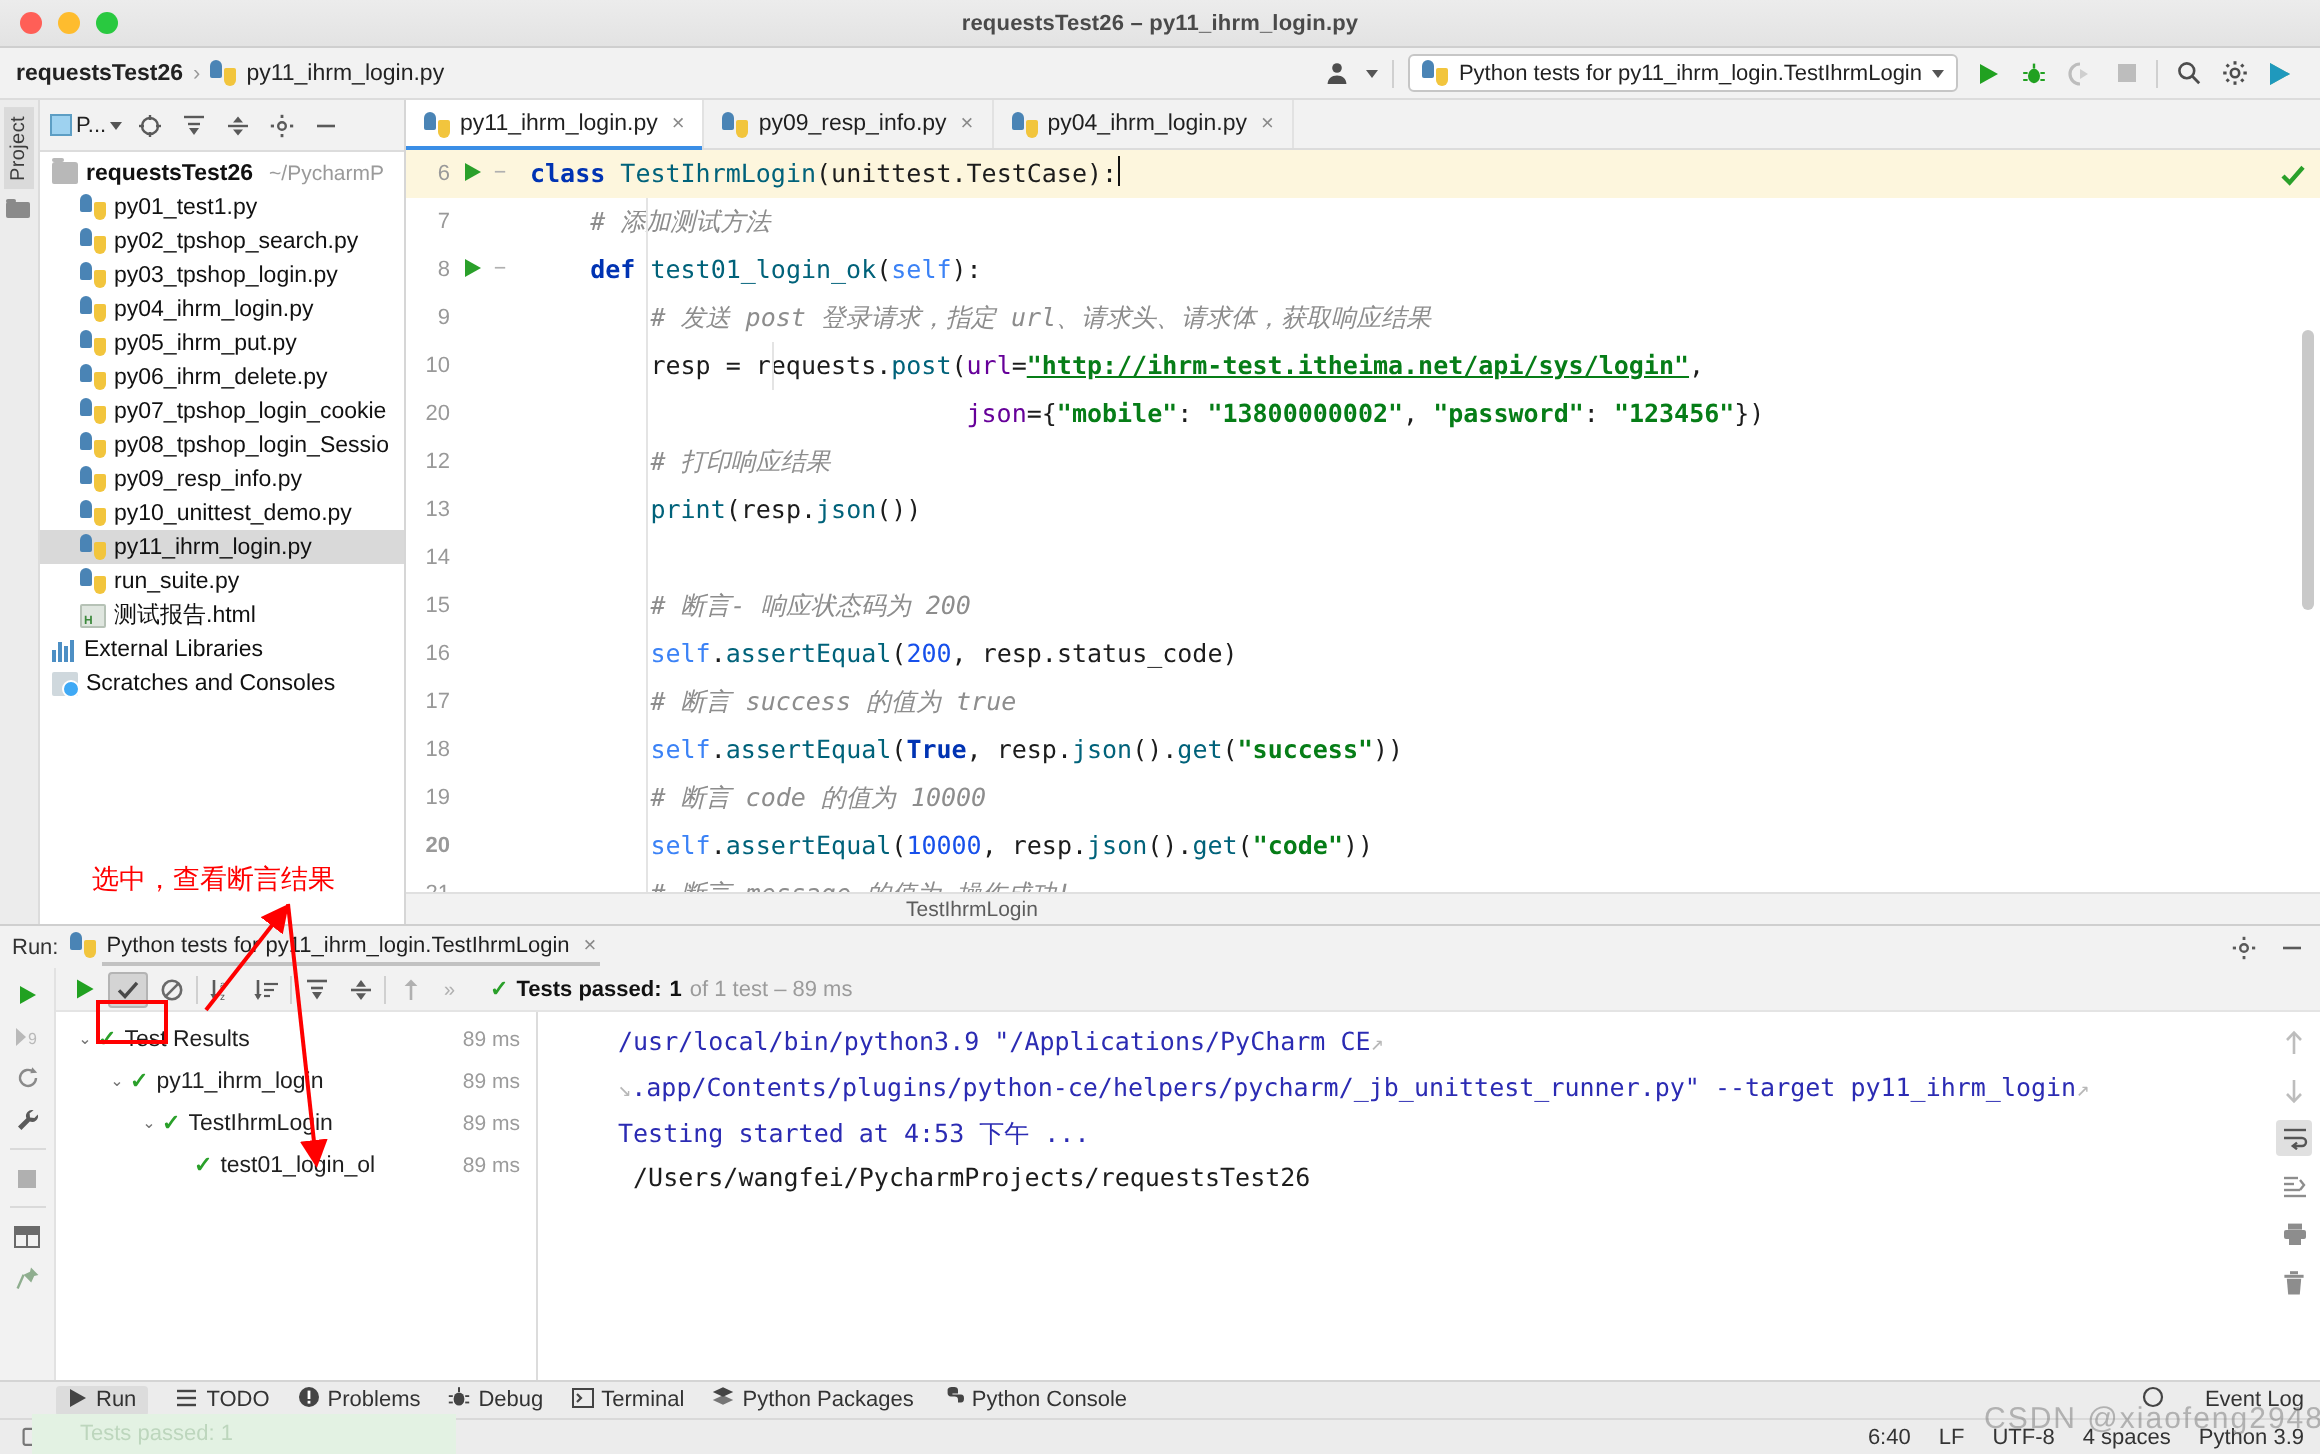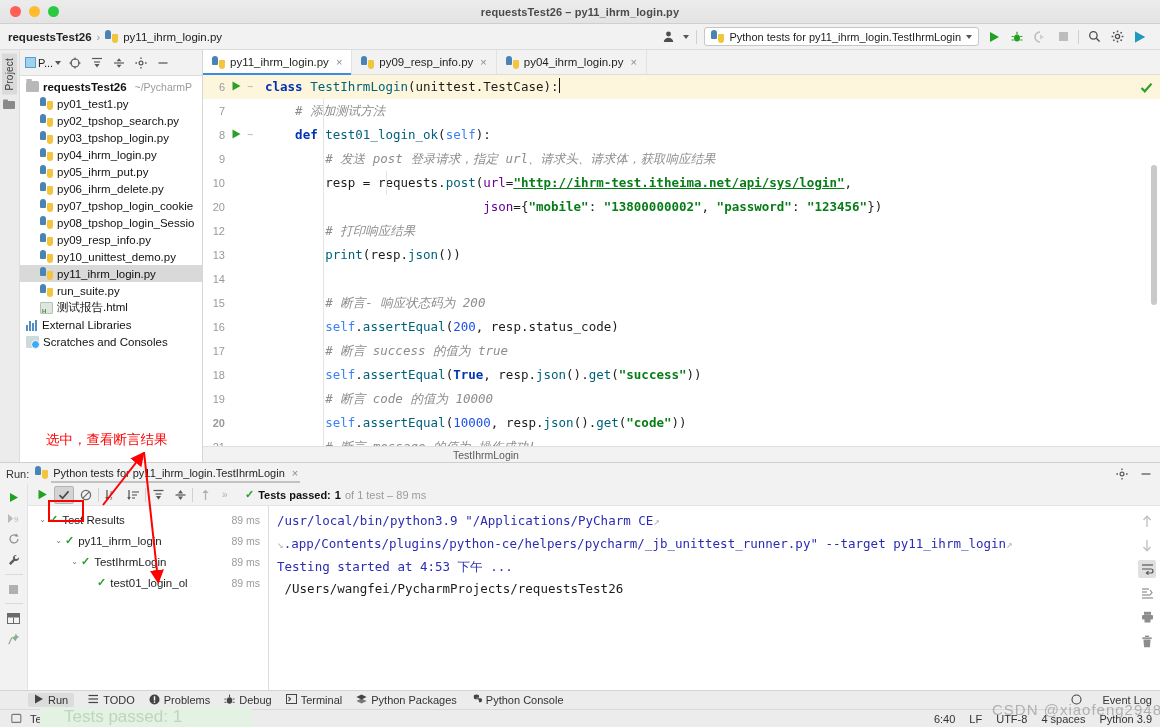--- a/index.html
+++ b/index.html
@@ -160,29 +160,29 @@
   .status-line { display:flex; align-items:center; gap:4px; font-size:11px; margin-left:6px; white-space:nowrap;}
   .status-line b { color:#111; font-weight:700; }
   .status-line .dim { color:#9b9b9b; }
   .ck { color:#2aa02a; font-weight:700; font-size:11px; }
 
   .runsplit { flex:1 1 auto; display:flex; min-height:0; }
   .testtree { width:241px; flex:0 0 241px; background:#fff; border-right:1px solid #dcdcdc; padding-top:3px; overflow:hidden; }
   .ttrow { display:flex; align-items:center; height:21px; font-size:11.5px; white-space:nowrap; }
   .ttrow .tw { margin-left:auto; color:#9b9b9b; font-size:10.5px; padding-right:8px; }
   .twist { width:13px; text-align:center; color:#777; font-size:8px; flex:0 0 13px;}
-  .console { flex:1 1 auto; background:#fff; overflow:hidden; padding:4px 0 0 8px; position:relative;}
+  .console { flex:1 1 auto; background:#fff; overflow:hidden; padding:4px 0 0 8px; position:relative;margin-left:32px;}
   .cline { font-family:"DejaVu Sans Mono","Liberation Mono",monospace; font-size:12.5px; line-height:22px; color:#2b2bb3; white-space:pre; }
   .cline.plain { color:#1c1c1c; }
   .wrapmark { color:#b8b8b8; font-size:11px; }
   .console-rail { position:absolute; top:0; right:0; width:26px; height:100%; display:flex; flex-direction:column; align-items:center; padding-top:6px; gap:6px; background:#fff;}
   .console-rail .ci{ width:18px;height:18px;display:flex;align-items:center;justify-content:center;color:#8d8d8d;}
   .console-rail .ci.boxed{background:#e0e0e0;border-radius:2px;color:#555;}
 
-  .pinned { position:absolute; left:40px; bottom:0; height:20px; width:212px; background:#e3f2e3; display:flex; align-items:center; padding-left:24px; font-size:17px; color:#bdd6bd;}
+  .pinned { position:absolute; left:16px; bottom:0; height:20px; width:212px; background:#e3f2e3; display:flex; align-items:center; padding-left:24px; font-size:11px; color:#bdd6bd;}
 
   
   .toolbtns { height:19px; flex:0 0 19px; background:#ececec; border-top:1px solid #d4d4d4; display:flex; align-items:center; gap:14px; padding-left:28px; font-size:11px; color:#333;}
   .tbtn{ display:flex;align-items:center;gap:4px; }
   .tbtn.active{ background:#dcdcdc; padding:1px 6px; border-radius:2px;justify-content:flex-end; }
   .toolbtns-right{ margin-left:auto; display:flex; align-items:center; gap:20px; padding-right:8px;}
 
   .statusbar { height:18px; flex:0 0 18px; background:#ececec; border-top:1px solid #d9d9d9; display:flex; align-items:center; padding:0 8px; font-size:11px; color:#333; gap:6px;}
   .statusbar-right{ margin-left:auto; display:flex; align-items:center; gap:14px; color:#333;}
 

